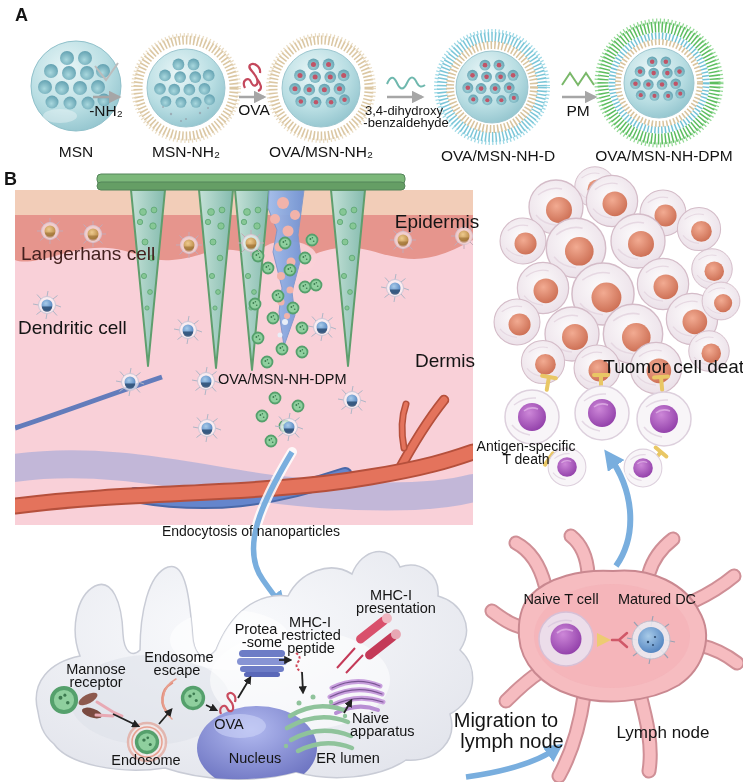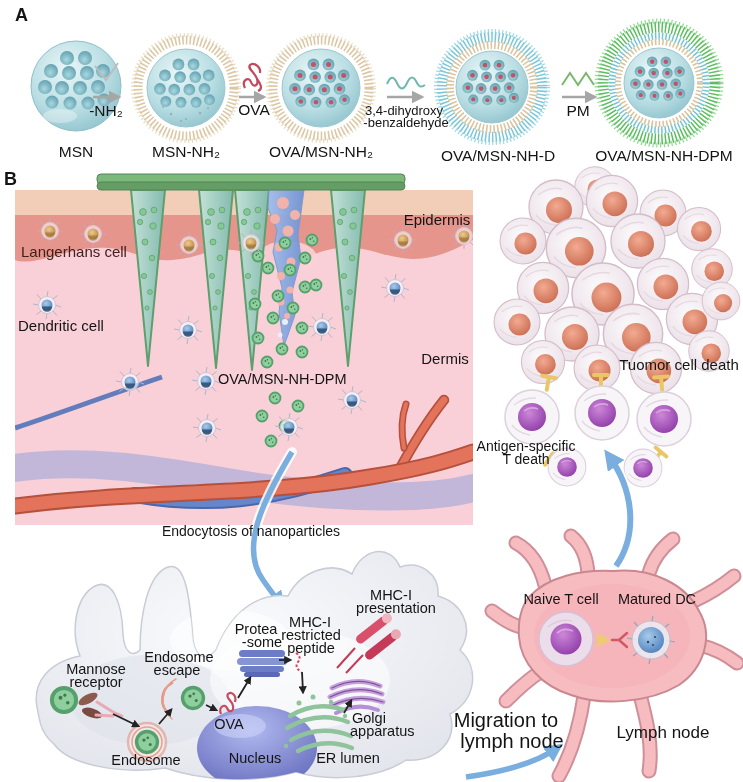--- a/index.html
+++ b/index.html
@@ -2,21 +2,21 @@
 <html><head>
 <meta charset="utf-8">
 <style>
   html,body{margin:0;padding:0;background:#fff;}
   #fig{position:relative;width:743px;height:782px;background:#fff;overflow:hidden;
        font-family:"Liberation Sans","DejaVu Sans",sans-serif;}
   #art{position:absolute;left:0;top:0;}
   .lbl{position:absolute;white-space:nowrap;color:#141414;line-height:1.05;
        transform:translateX(-50%);text-align:center;}
   .la{transform:none;text-align:left;}
-  .s13{font-size:13px}.s14{font-size:14px}.s145{font-size:14.5px}.s15{font-size:15px}
+  .s13{font-size:13px}.s14{font-size:14px}.s145{font-size:14.5px}.s15{font-size:19px}
   .s155{font-size:15.5px}.s17{font-size:17px}.s19{font-size:19px}.s20{font-size:20px}.s21{font-size:14px}
   .panel{font-size:18px;font-weight:bold;}
   .maroon{color:#43201e;}
 </style>
 </head>
 <body>
 
 <div id="fig">
 
 <svg id="art" width="743" height="782" viewBox="0 0 743 782">
@@ -599,21 +599,21 @@
 <div class="lbl s145" style="left:229px;top:717px">OVA</div>
 <div class="lbl s145" style="left:256px;top:622px">Protea</div>
 <div class="lbl s145" style="left:262px;top:635px">-some</div>
 <div class="lbl s145" style="left:310px;top:615px">MHC-I</div>
 <div class="lbl s145" style="left:311px;top:628px">restricted</div>
 <div class="lbl s145" style="left:311px;top:641px">peptide</div>
 <div class="lbl s145" style="left:391px;top:588px">MHC-I</div>
 <div class="lbl s145" style="left:396px;top:601px">presentation</div>
 <div class="lbl s145" style="left:255px;top:751px">Nucleus</div>
 <div class="lbl s145" style="left:348px;top:751px">ER lumen</div>
-<div class="lbl la s145" style="left:352px;top:711px">Golgi</div>
+<div class="lbl la s145" style="left:352px;top:711px">Naive</div>
 <div class="lbl la s145" style="left:350px;top:724px">apparatus</div>
 
 <div class="lbl s20" style="left:506px;top:710px">Migration to</div>
 <div class="lbl s20" style="left:512px;top:731px">lymph node</div>
 <div class="lbl s145" style="left:561px;top:592px">Naive T cell</div>
 <div class="lbl s145" style="left:657px;top:592px">Matured DC</div>
 <div class="lbl s17" style="left:663px;top:724px">Lymph node</div>
 
 </div>
 

